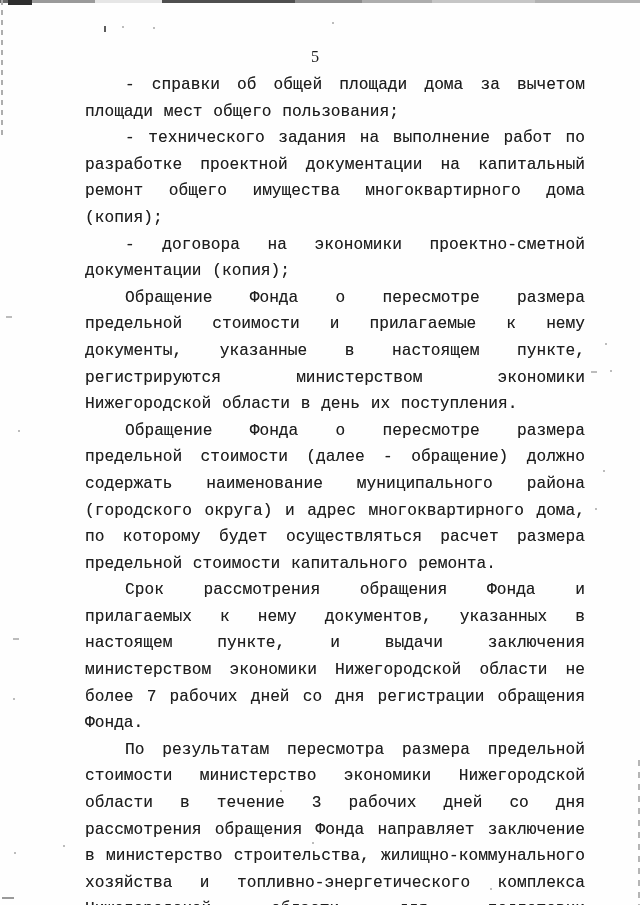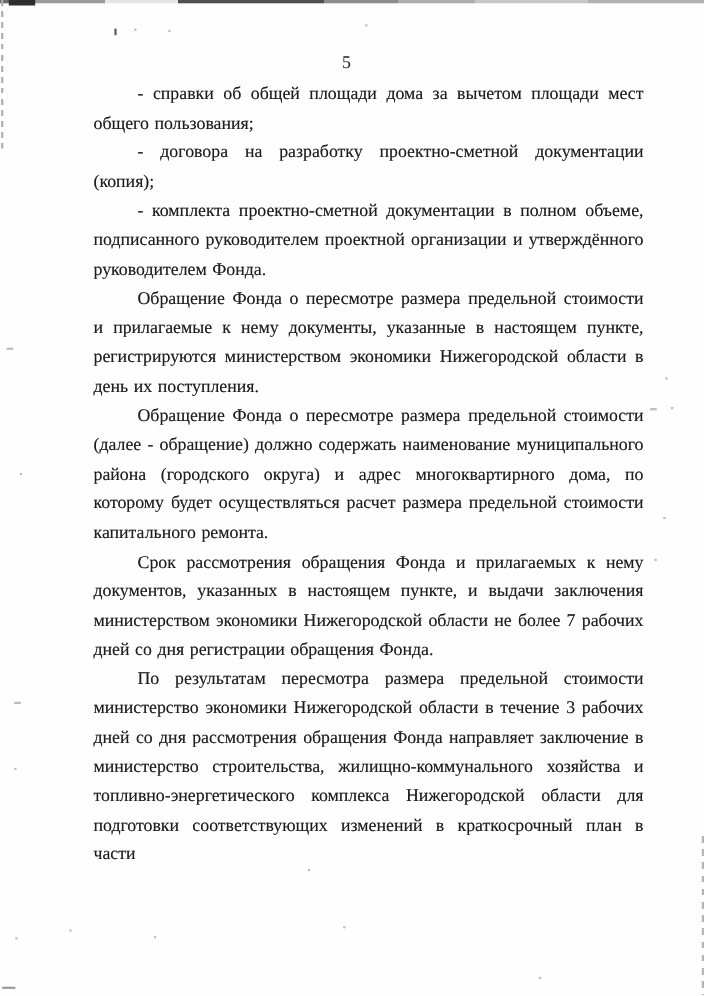--- a/index.html
+++ b/index.html
@@ -79,20 +79,21 @@
     margin-bottom: 2px;
   }
   .content p {
     margin: 0;
     font-size: 16.2px;
     line-height: 26.6px;
     text-align: justify;
     text-indent: 40px;
     text-shadow: 0 0 0.4px rgba(40,40,40,0.55);
     word-spacing: 1px;
+    font-family: Liberation Mono, monospace;
   }
 </style>
 </head>
 <body>
 
 <div class="page">
 
   <div class="scan-top-edge"></div>
   <div class="scan-top-edge-dark"></div>
   <div class="scan-left-dashes"></div>
@@ -115,21 +116,21 @@
   <div class="speck" style="left:280px; top:790px;"></div>
   <div class="speck" style="left:63px; top:845px;"></div>
   <div class="speck" style="left:14px; top:852px;"></div>
   <div class="speck" style="left:140px; top:851px;"></div>
   <div class="speck" style="left:312px; top:842px;"></div>
   <div class="speck" style="left:490px; top:888px;"></div>
 
   <div class="content">
     <div class="page-number">5</div>
     <p>- справки об общей площади дома за вычетом площади мест общего пользования;</p>
-    <p>- договора на разработку проектно-сметной документации (копия);</p>
-    <p>- комплекта проектно-сметной документации в полном объеме, подписанного руководителем проектной организации и утверждённого руководителем Фонда.</p>
+    <p>- технического задания на выполнение работ по разработке проектной документации на капитальный ремонт общего имущества многоквартирного дома (копия);</p>
+    <p>- договора на экономики проектно-сметной документации (копия);</p>
     <p>Обращение Фонда о пересмотре размера предельной стоимости и прилагаемые к нему документы, указанные в настоящем пункте, регистрируются министерством экономики Нижегородской области в день их поступления.</p>
     <p>Обращение Фонда о пересмотре размера предельной стоимости (далее - обращение) должно содержать наименование муниципального района (городского округа) и адрес многоквартирного дома, по которому будет осуществляться расчет размера предельной стоимости капитального ремонта.</p>
     <p>Срок рассмотрения обращения Фонда и прилагаемых к нему документов, указанных в настоящем пункте, и выдачи заключения министерством экономики Нижегородской области не более 7 рабочих дней со дня регистрации обращения Фонда.</p>
     <p>По результатам пересмотра размера предельной стоимости министерство экономики Нижегородской области в течение 3 рабочих дней со дня рассмотрения обращения Фонда направляет заключение в министерство строительства, жилищно-коммунального хозяйства и топливно-энергетического комплекса Нижегородской области для подготовки соответствующих изменений в краткосрочный план в части</p>
   </div>
 
 </div>
 
 </body></html>

